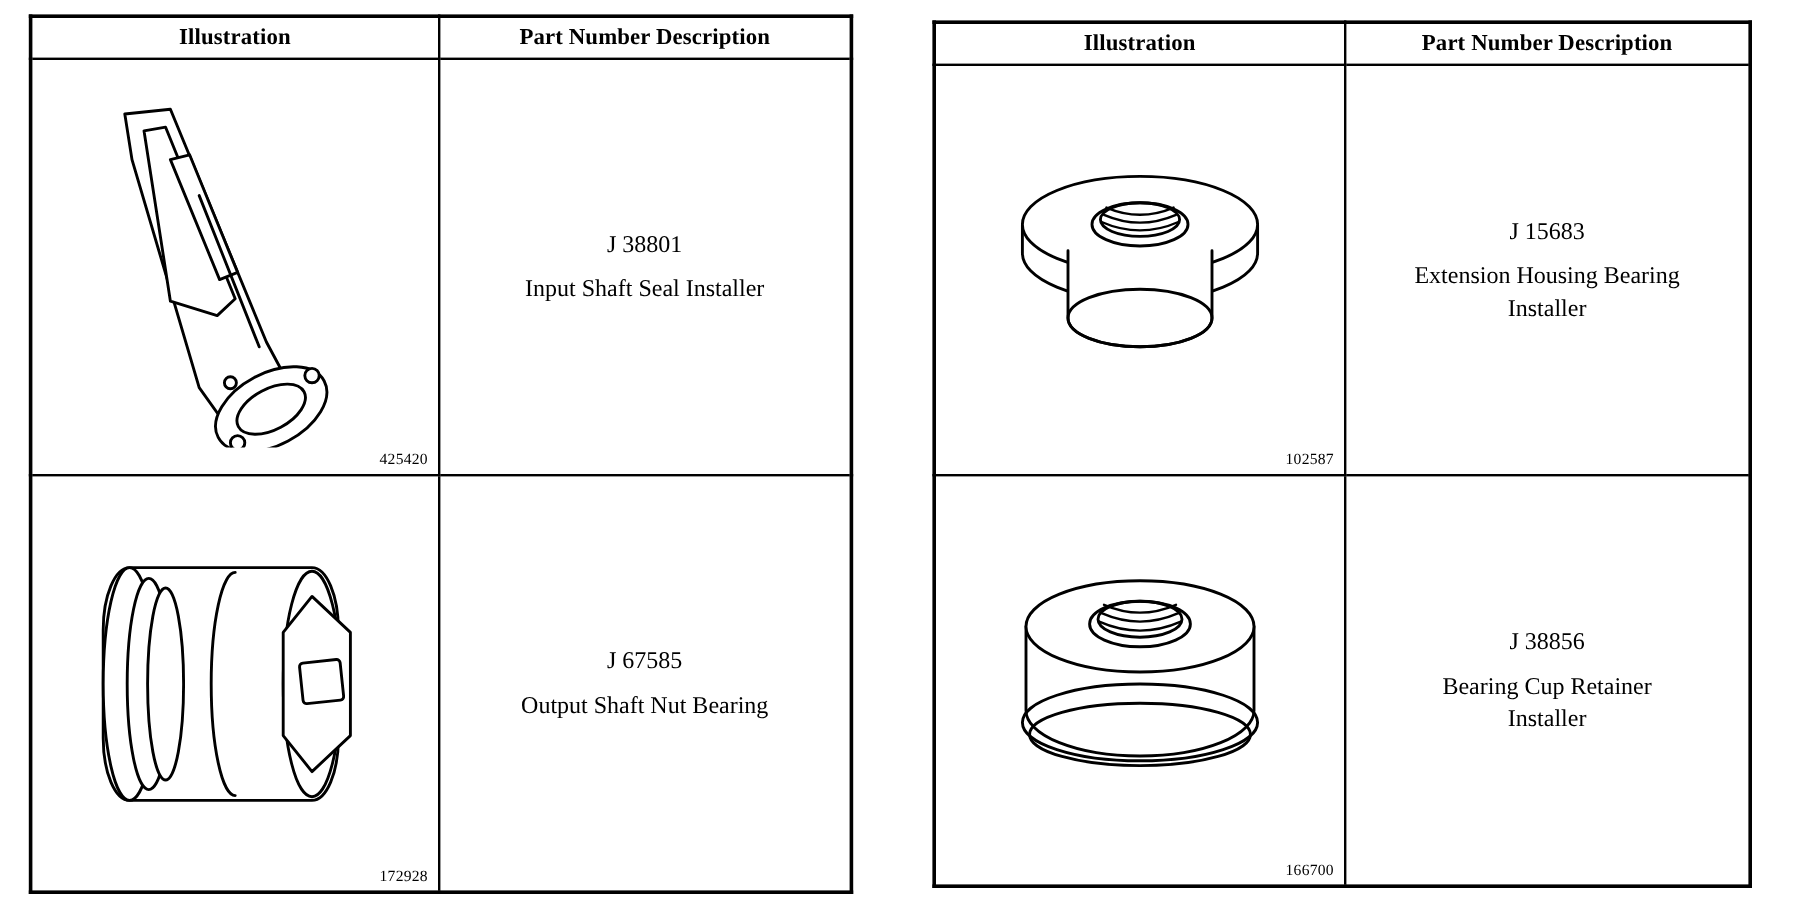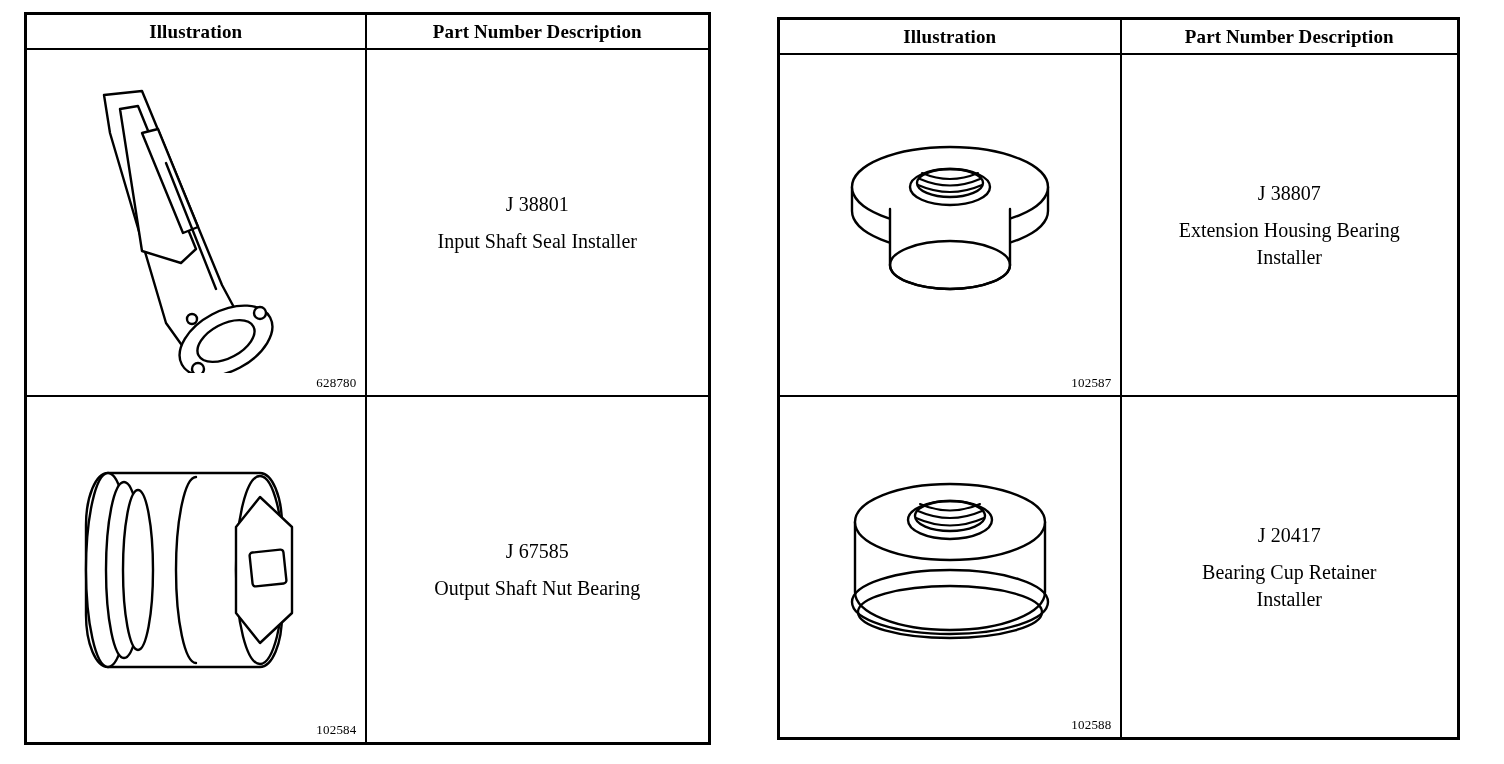--- a/index.html
+++ b/index.html
@@ -119,21 +119,21 @@
 
                 <ellipse cx="180" cy="268" rx="50" ry="30" transform="rotate(-28 180 268)"></ellipse>
                 <ellipse cx="180" cy="268" rx="31" ry="17" transform="rotate(-28 180 268)"></ellipse>
 
                 <circle cx="214" cy="240" r="6"></circle>
                 <circle cx="152" cy="296" r="6"></circle>
                 <circle cx="146" cy="246" r="5"></circle>
               </g>
             </svg>
           </div>
-          <span class="fig-num">628780</span>
+          <span class="fig-num">425420</span>
         </td>
         <td class="cell-desc">
           <span class="partno">J 38801</span>
           <span class="descr">Input Shaft Seal Installer</span>
         </td>
       </tr>
       <tr>
         <td class="cell-ill">
           <div class="illus-wrap">
             <svg width="300" height="230" viewBox="0 0 300 230" aria-hidden="true">
@@ -146,21 +146,21 @@
                 <ellipse cx="92" cy="115" rx="15" ry="80"></ellipse>
 
                 <path d="M150 22 A20 93 0 0 0 150 208" fill="none"></path>
 
                 <ellipse cx="214" cy="115" rx="24" ry="94"></ellipse>
                 <polygon points="214,42 246,72 246,158 214,188 190,158 190,72"></polygon>
                 <rect x="205" y="96" width="34" height="34" rx="3" transform="rotate(-6 222 113)"></rect>
               </g>
             </svg>
           </div>
-          <span class="fig-num">102584</span>
+          <span class="fig-num">172928</span>
         </td>
         <td class="cell-desc">
           <span class="partno">J 67585</span>
           <span class="descr">Output Shaft Nut Bearing</span>
         </td>
       </tr>
     </tbody>
   </table>
 
   <div class="spacer-mid"></div>
@@ -193,21 +193,21 @@
                 <ellipse cx="120" cy="58" rx="33" ry="14" fill="none"></ellipse>
                 <path d="M88 60 q32 14 64 0" fill="none" stroke-width="2"></path>
                 <path d="M90 54 q30 13 60 0" fill="none" stroke-width="2"></path>
                 <path d="M92 48 q28 12 56 0" fill="none" stroke-width="2"></path>
               </g>
             </svg>
           </div>
           <span class="fig-num">102587</span>
         </td>
         <td class="cell-desc">
-          <span class="partno">J 38807</span>
+          <span class="partno">J 15683</span>
           <span class="descr">Extension Housing Bearing</span>
           <span class="descr l2">Installer</span>
         </td>
       </tr>
       <tr>
         <td class="cell-ill">
           <div class="illus-wrap">
             <svg width="250" height="210" viewBox="0 0 250 210" aria-hidden="true">
               <g fill="#ffffff" stroke="#000000" stroke-width="2.4" stroke-linejoin="round" stroke-linecap="round">
 
@@ -218,24 +218,24 @@
                 <ellipse cx="125" cy="150" rx="92" ry="26" fill="none"></ellipse>
 
                 <ellipse cx="125" cy="58" rx="42" ry="19"></ellipse>
                 <ellipse cx="125" cy="54" rx="35" ry="15" fill="none"></ellipse>
                 <path d="M91 56 q34 15 68 0" fill="none" stroke-width="2"></path>
                 <path d="M93 49 q32 14 64 0" fill="none" stroke-width="2"></path>
                 <path d="M95 42 q30 13 60 0" fill="none" stroke-width="2"></path>
               </g>
             </svg>
           </div>
-          <span class="fig-num">102588</span>
-        </td>
-        <td class="cell-desc">
-          <span class="partno">J 20417</span>
+          <span class="fig-num">166700</span>
+        </td>
+        <td class="cell-desc">
+          <span class="partno">J 38856</span>
           <span class="descr">Bearing Cup Retainer</span>
           <span class="descr l2">Installer</span>
         </td>
       </tr>
     </tbody>
   </table>
 
   <div class="spacer-right"></div>
 </div>
 

